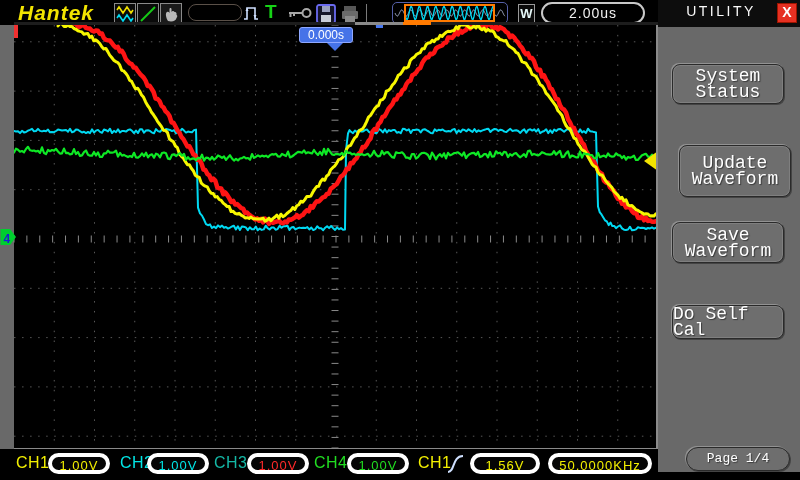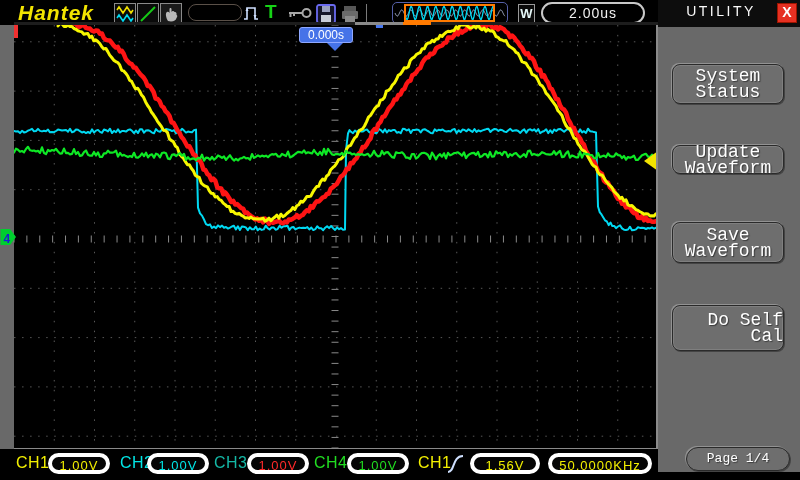--- a/index.html
+++ b/index.html
@@ -304,29 +304,29 @@
   <div class="sidebar">
     <div class="sb-header">
       <div class="sb-title">UTILITY</div>
       <div class="close-btn">X</div>
     </div>
     <div class="sb-body">
       <div class="menu-btn" style="top:37px;height:40px;">
         <span class="l1">System</span>
         <span class="l2">Status</span>
       </div>
-      <div class="menu-btn" style="top:118px;height:29px;">
+      <div class="menu-btn" style="top:118px;height:52px;margin-left:7px;">
         <span class="l1">Update</span>
         <span class="l2">Waveform</span>
       </div>
       <div class="menu-btn" style="top:195px;height:41px;">
         <span class="l1">Save</span>
         <span class="l2">Waveform</span>
       </div>
-      <div class="menu-btn" style="top:278px;height:46px;text-align:right;">
+      <div class="menu-btn" style="top:278px;height:34px;">
         <span class="l1">Do Self Cal</span>
 
       </div>
       <div class="page-btn">Page 1/4</div>
     </div>
   </div>
 
   <div class="bottombar">
     <span class="ch-label" style="left: 16px; color: rgb(242, 239, 0);">CH1</span>
     <span class="pill" style="left: 48px; width: 62px; color: rgb(242, 239, 0);">1.00V</span>

